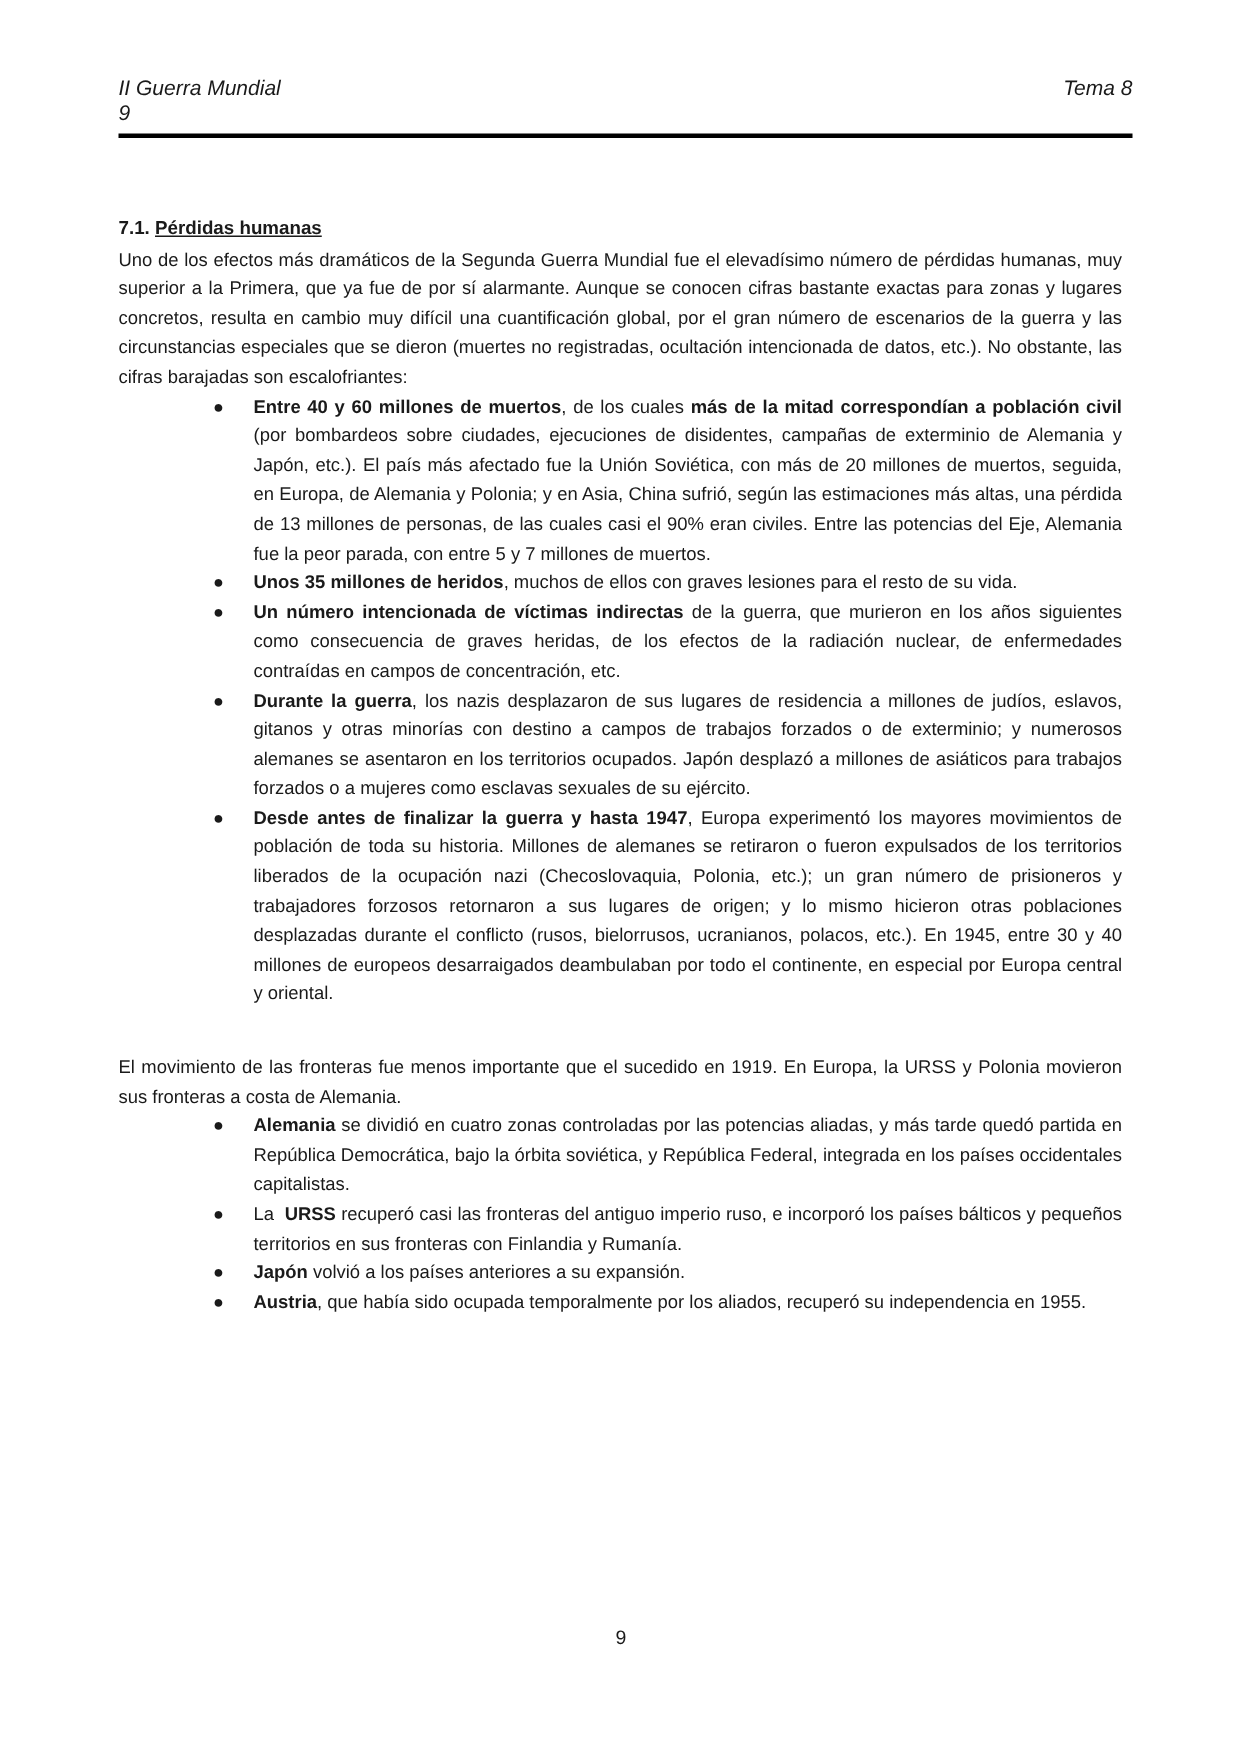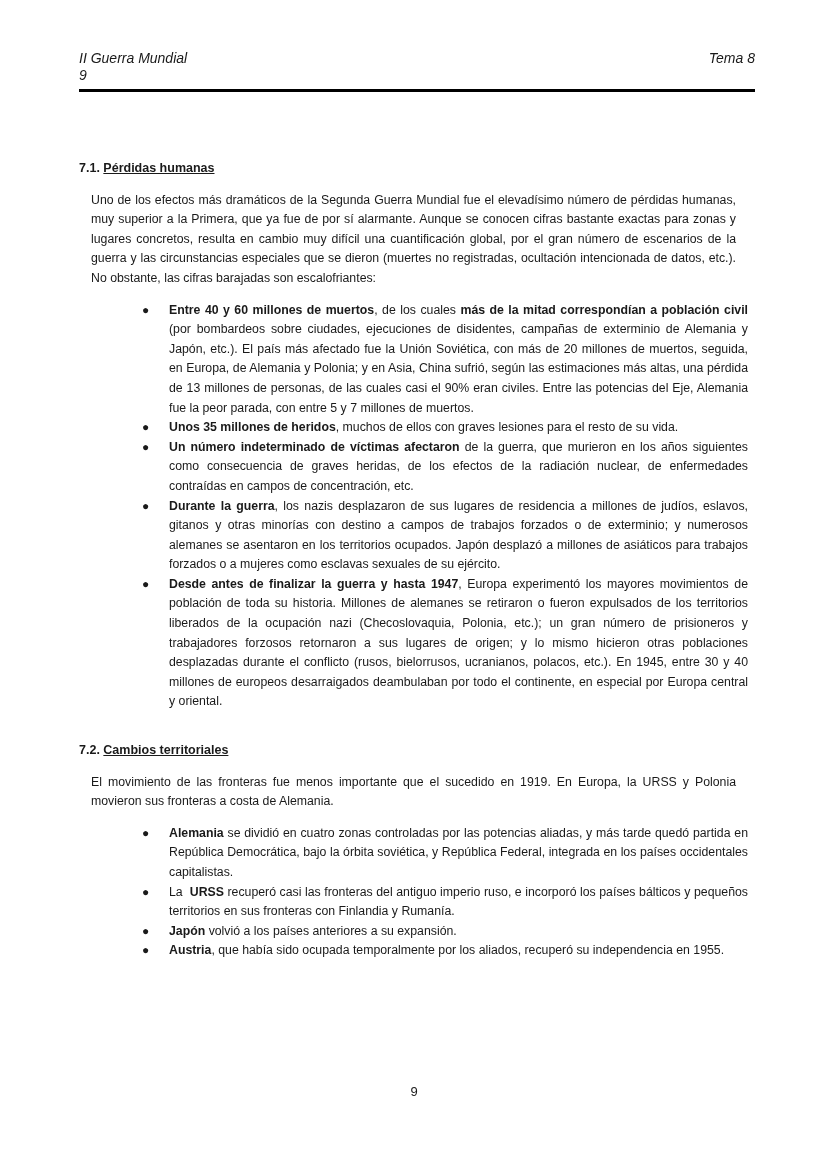--- a/index.html
+++ b/index.html
@@ -6,23 +6,23 @@
   body { width: 828px; height: 1169px; position: relative; overflow: hidden;
          font-family: "Liberation Sans", sans-serif; color: #1a1a1a; }
   .page { position: absolute; left: 79px; top: 0; width: 676px; }
   .header { position: absolute; top: 50px; left: 0; width: 676px; height: 42px;
             font-style: italic; font-size: 14px; line-height: 17px; }
   .header .left { position: absolute; left: 0; top: 0; }
   .header .left .line2 { display: block; }
   .header .right { position: absolute; right: 0; top: 0; }
   .header-rule { position: absolute; top: 89px; left: 0; width: 676px; height: 3px; background: #000; }
   .content { position: absolute; top: 143px; left: 0; width: 669px; font-size: 12.3px; line-height: 19.6px; }
-  .section-title { font-weight: bold; margin: 16px 0 1px 0; font-size: 12.5px; }
+  .section-title { font-weight: bold; margin: 0 0 1px 0; font-size: 12.5px; }
   .section-title u { text-decoration: underline; }
-  p.para { margin: 12px; text-align: justify; }
+  p.para { margin: 0; text-align: justify; }
   ul.bullets { list-style: none; margin: 0; padding: 0 0 0 90px; }
   ul.bullets li { position: relative; text-align: justify; }
   ul.bullets li .dot { position: absolute; left: -27px; top: 0; font-size: 12px; }
   .section2 { margin-top: 29px; }
   .footer-num { position: absolute; top: 1084px; left: 0; width: 828px; text-align: center; font-size: 13px; }
   b { font-weight: bold; }
 </style>
 </head>
 <body>
 
@@ -48,40 +48,36 @@
         <li>
           <span class="dot">●</span>
           <b>Entre 40 y 60 millones de muertos</b><span>, de los cuales </span><b>más de la mitad correspondían a población civil</b><span> (por bombardeos sobre ciudades, ejecuciones de disidentes, campañas de exterminio de Alemania y Japón, etc.). El país más afectado fue la Unión Soviética, con más de 20 millones de muertos, seguida, en Europa, de Alemania y Polonia; y en Asia, China sufrió, según las estimaciones más altas, una pérdida de 13 millones de personas, de las cuales casi el 90% eran civiles. Entre las potencias del Eje, Alemania fue la peor parada, con entre 5 y 7 millones de muertos.</span>
         </li>
         <li>
           <span class="dot">●</span>
           <b>Unos 35 millones de heridos</b><span>, muchos de ellos con graves lesiones para el resto de su vida.</span>
         </li>
         <li>
           <span class="dot">●</span>
-          <b>Un número indeterminado de víctimas afectaron</b><span> de la guerra, que murieron en los años siguientes como consecuencia de graves heridas, de los efectos de la radiación nuclear, de enfermedades contraídas en campos de concentración, etc.</span>
+          <b>Un número intencionada de víctimas indirectas</b><span> de la guerra, que murieron en los años siguientes como consecuencia de graves heridas, de los efectos de la radiación nuclear, de enfermedades contraídas en campos de concentración, etc.</span>
         </li>
       </ul>
       <ul class="bullets">
         <li>
           <span class="dot">●</span>
           <b>Durante la guerra</b><span>, los nazis desplazaron de sus lugares de residencia a millones de judíos, eslavos, gitanos y otras minorías con destino a campos de trabajos forzados o de exterminio; y numerosos alemanes se asentaron en los territorios ocupados. Japón desplazó a millones de asiáticos para trabajos forzados o a mujeres como esclavas sexuales de su ejército.</span>
         </li>
         <li>
           <span class="dot">●</span>
           <b>Desde antes de finalizar la guerra y hasta 1947</b><span>, Europa experimentó los mayores movimientos de población de toda su historia. Millones de alemanes se retiraron o fueron expulsados de los territorios liberados de la ocupación nazi (Checoslovaquia, Polonia, etc.); un gran número de prisioneros y trabajadores forzosos retornaron a sus lugares de origen; y lo mismo hicieron otras poblaciones desplazadas durante el conflicto (rusos, bielorrusos, ucranianos, polacos, etc.). En 1945, entre 30 y 40 millones de europeos desarraigados deambulaban por todo el continente, en especial por Europa central y oriental.</span>
         </li>
       </ul>
     </div>
 
     <div class="section2">
-      <div class="section-title">
-        <span>7.2.</span>
-        <u>Cambios territoriales</u>
-      </div>
       <p class="para">El  movimiento de las fronteras fue menos importante que el sucedido en 1919. En Europa, la URSS y Polonia movieron sus fronteras a costa de Alemania.</p>
       <ul class="bullets">
         <li>
           <span class="dot">●</span>
           <span></span><b>Alemania</b><span> se dividió en cuatro zonas controladas por las potencias aliadas, y más tarde quedó partida en República Democrática, bajo la órbita soviética, y República Federal, integrada en los países occidentales capitalistas.</span>
         </li>
         <li>
           <span class="dot">●</span>
           <span style="white-space:pre">La  </span><b>URSS</b><span> recuperó casi las fronteras del antiguo imperio ruso, e incorporó los países bálticos y pequeños territorios en sus fronteras con Finlandia y Rumanía.</span>
         </li>

